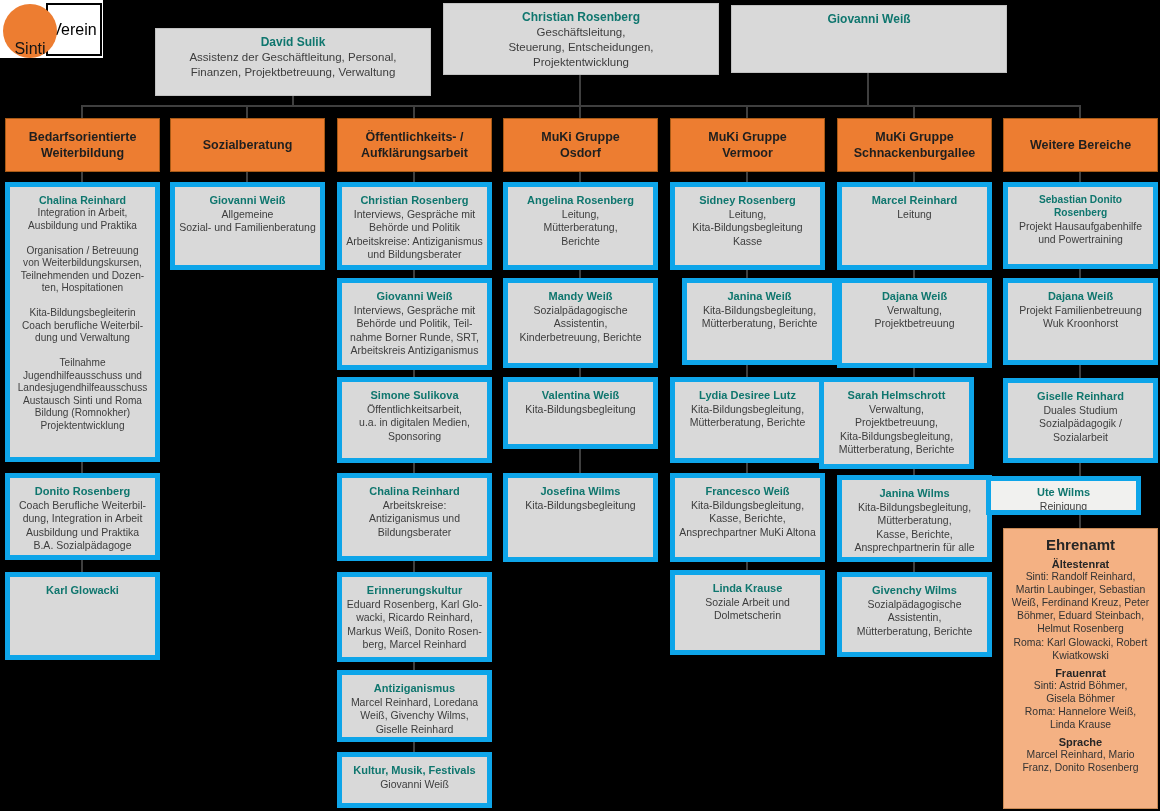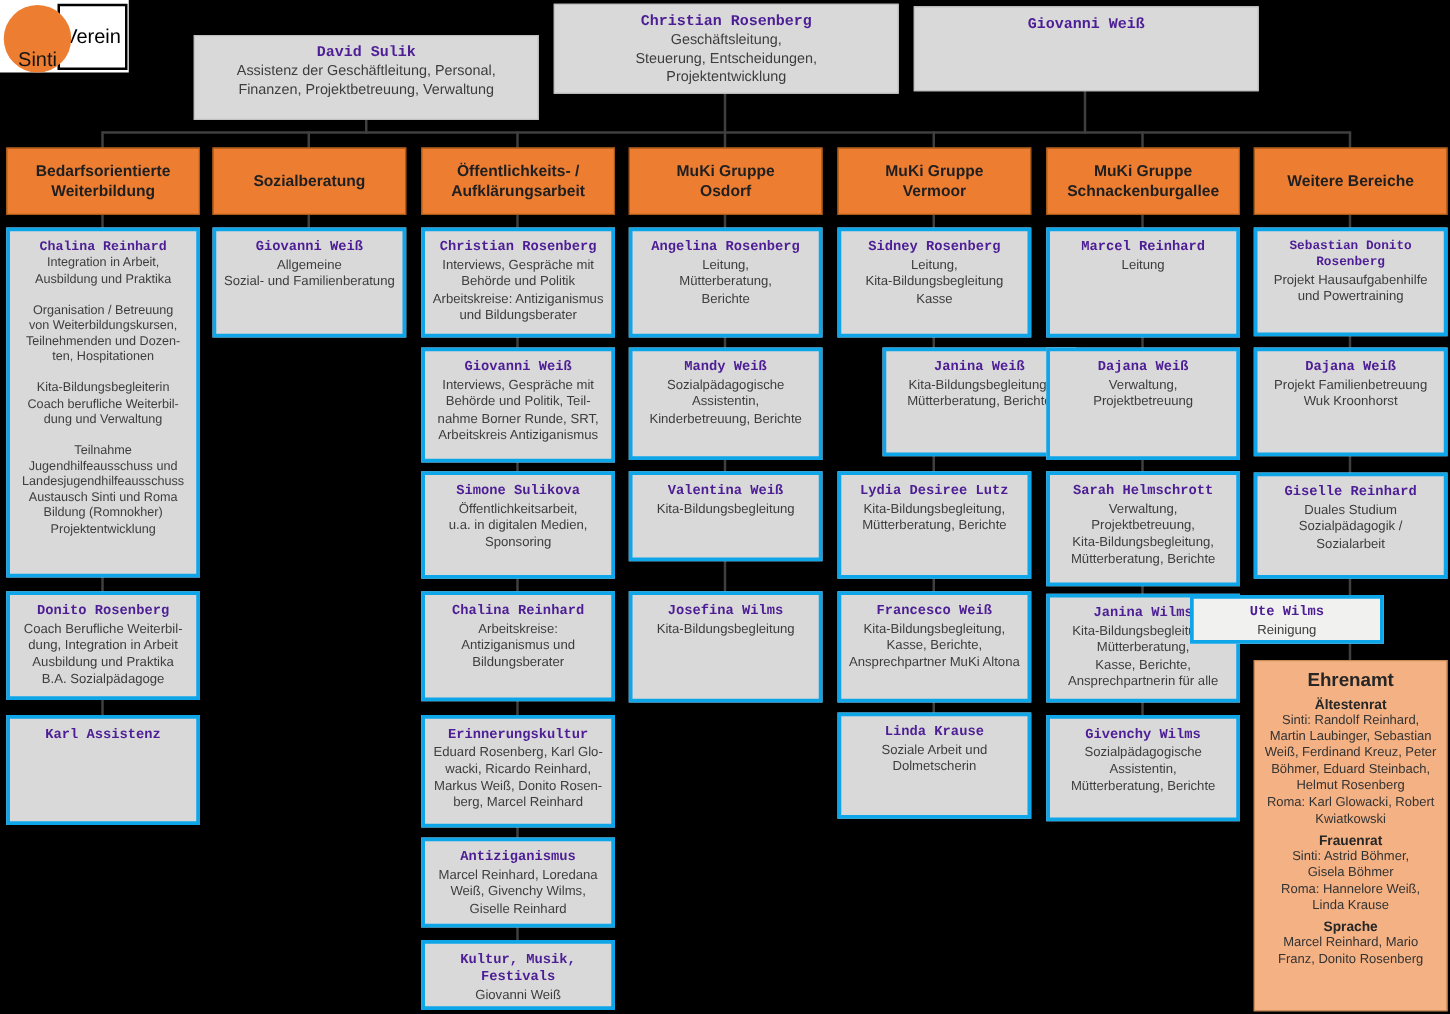--- a/index.html
+++ b/index.html
@@ -1,21 +1,21 @@
 <!DOCTYPE html>
 <html><head>
 <meta charset="utf-8">
 <style>
   html,body{margin:0;padding:0;background:#000;}
   #stage{position:relative;width:1160px;height:811px;background:#000;overflow:hidden;
          font-family:"Liberation Sans",sans-serif;}
   .line{position:absolute;background:#3f3f3f;z-index:1;}
-  .box{position:absolute;width:155px;background:#D9D9D9;border:3px solid #0ea5e9;
+  .box{position:absolute;width:155px;background:#D9D9D9;border:5px solid #0ea5e9;
        box-sizing:border-box;z-index:2;text-align:center;padding:7px 3px 4px;overflow:hidden;}
-  .bname{font-weight:bold;font-size:11px;color:#4c1d95;line-height:1.25;font-family:Liberation Mono, monospace;}
+  .bname{font-weight:bold;font-size:11px;color:#0f766e;line-height:1.25;}
   .brole{font-size:10.5px;line-height:1.28;white-space:pre-line;color:#3d3d3d;}
   .box.tight .bname{font-size:10.6px;}
   .box.tight .brole{font-size:10.1px;line-height:1.24;}
   .box.smallname .bname{font-size:10.2px;}
   .box.light{background:#F1F1EF;}
   .topbox{position:absolute;width:276px;background:#D9D9D9;border:1px solid #c2c2c2;
           box-sizing:border-box;z-index:2;text-align:center;padding:6px 4px;overflow:hidden;}
   .topbox .bname{font-size:12px;}
   .topbox .brole{font-size:11.5px;line-height:1.3;}
   .colhead{position:absolute;width:155px;height:54px;background:#ED7D31;border:1px solid #a85a16;
@@ -118,21 +118,21 @@
 Projektentwicklung</div>
   </div>
   <div class="box" style="left:5px;top:473px;height:87px">
     <div class="bname">Donito Rosenberg</div>
     <div class="brole">Coach Berufliche Weiterbil-
 dung, Integration in Arbeit
 Ausbildung und Praktika
 B.A. Sozialpädagoge</div>
   </div>
   <div class="box" style="left:5px;top:572px;height:88px">
-    <div class="bname">Karl Assistenz</div>
+    <div class="bname">Karl Glowacki</div>
   </div>
 
   <div class="box" style="left:170px;top:182px;height:88px">
     <div class="bname">Giovanni Weiß</div>
     <div class="brole">Allgemeine
 Sozial- und Familienberatung</div>
   </div>
 
   <div class="box" style="left:337px;top:182px;height:88px">
     <div class="bname">Christian Rosenberg</div>
@@ -198,21 +198,21 @@
     <div class="bname">Josefina Wilms</div>
     <div class="brole">Kita-Bildungsbegleitung</div>
   </div>
 
   <div class="box" style="left:670px;top:182px;height:88px">
     <div class="bname">Sidney Rosenberg</div>
     <div class="brole">Leitung,
 Kita-Bildungsbegleitung
 Kasse</div>
   </div>
-  <div class="box" style="left:706px;top:278px;height:87px">
+  <div class="box" style="left:682px;top:278px;height:87px">
     <div class="bname">Janina Weiß</div>
     <div class="brole">Kita-Bildungsbegleitung,
 Mütterberatung, Berichte</div>
   </div>
   <div class="box" style="left:670px;top:377px;height:86px">
     <div class="bname">Lydia Desiree Lutz</div>
     <div class="brole">Kita-Bildungsbegleitung,
 Mütterberatung, Berichte</div>
   </div>
   <div class="box" style="left:670px;top:473px;height:89px">
@@ -229,21 +229,21 @@
 
   <div class="box" style="left:837px;top:182px;height:88px">
     <div class="bname">Marcel Reinhard</div>
     <div class="brole">Leitung</div>
   </div>
   <div class="box" style="left:837px;top:278px;height:90px">
     <div class="bname">Dajana Weiß</div>
     <div class="brole">Verwaltung,
 Projektbetreuung</div>
   </div>
-  <div class="box" style="left:837px;top:377px;height:92px">
+  <div class="box" style="left:819px;top:377px;height:92px">
     <div class="bname">Sarah Helmschrott</div>
     <div class="brole">Verwaltung,
 Projektbetreuung,
 Kita-Bildungsbegleitung,
 Mütterberatung, Berichte</div>
   </div>
   <div class="box" style="left:837px;top:475px;height:87px">
     <div class="bname">Janina Wilms</div>
     <div class="brole">Kita-Bildungsbegleitung,
 Mütterberatung,
@@ -266,21 +266,21 @@
     <div class="bname">Dajana Weiß</div>
     <div class="brole">Projekt Familienbetreuung
 Wuk Kroonhorst</div>
   </div>
   <div class="box" style="left:1003px;top:378px;height:85px">
     <div class="bname">Giselle Reinhard</div>
     <div class="brole">Duales Studium
 Sozialpädagogik /
 Sozialarbeit</div>
   </div>
-  <div class="box light" style="left:952px;top:476px;height:39px;padding-top:5px">
+  <div class="box light" style="left:986px;top:476px;height:39px;padding-top:5px">
     <div class="bname">Ute Wilms</div>
     <div class="brole">Reinigung</div>
   </div>
 
   <div class="ehrenamt">
     <div class="etitle">Ehrenamt</div>
     <div class="esec">
       <div class="ehead">Ältestenrat</div>
       <div class="ebody">Sinti: Randolf Reinhard,
 Martin Laubinger, Sebastian

